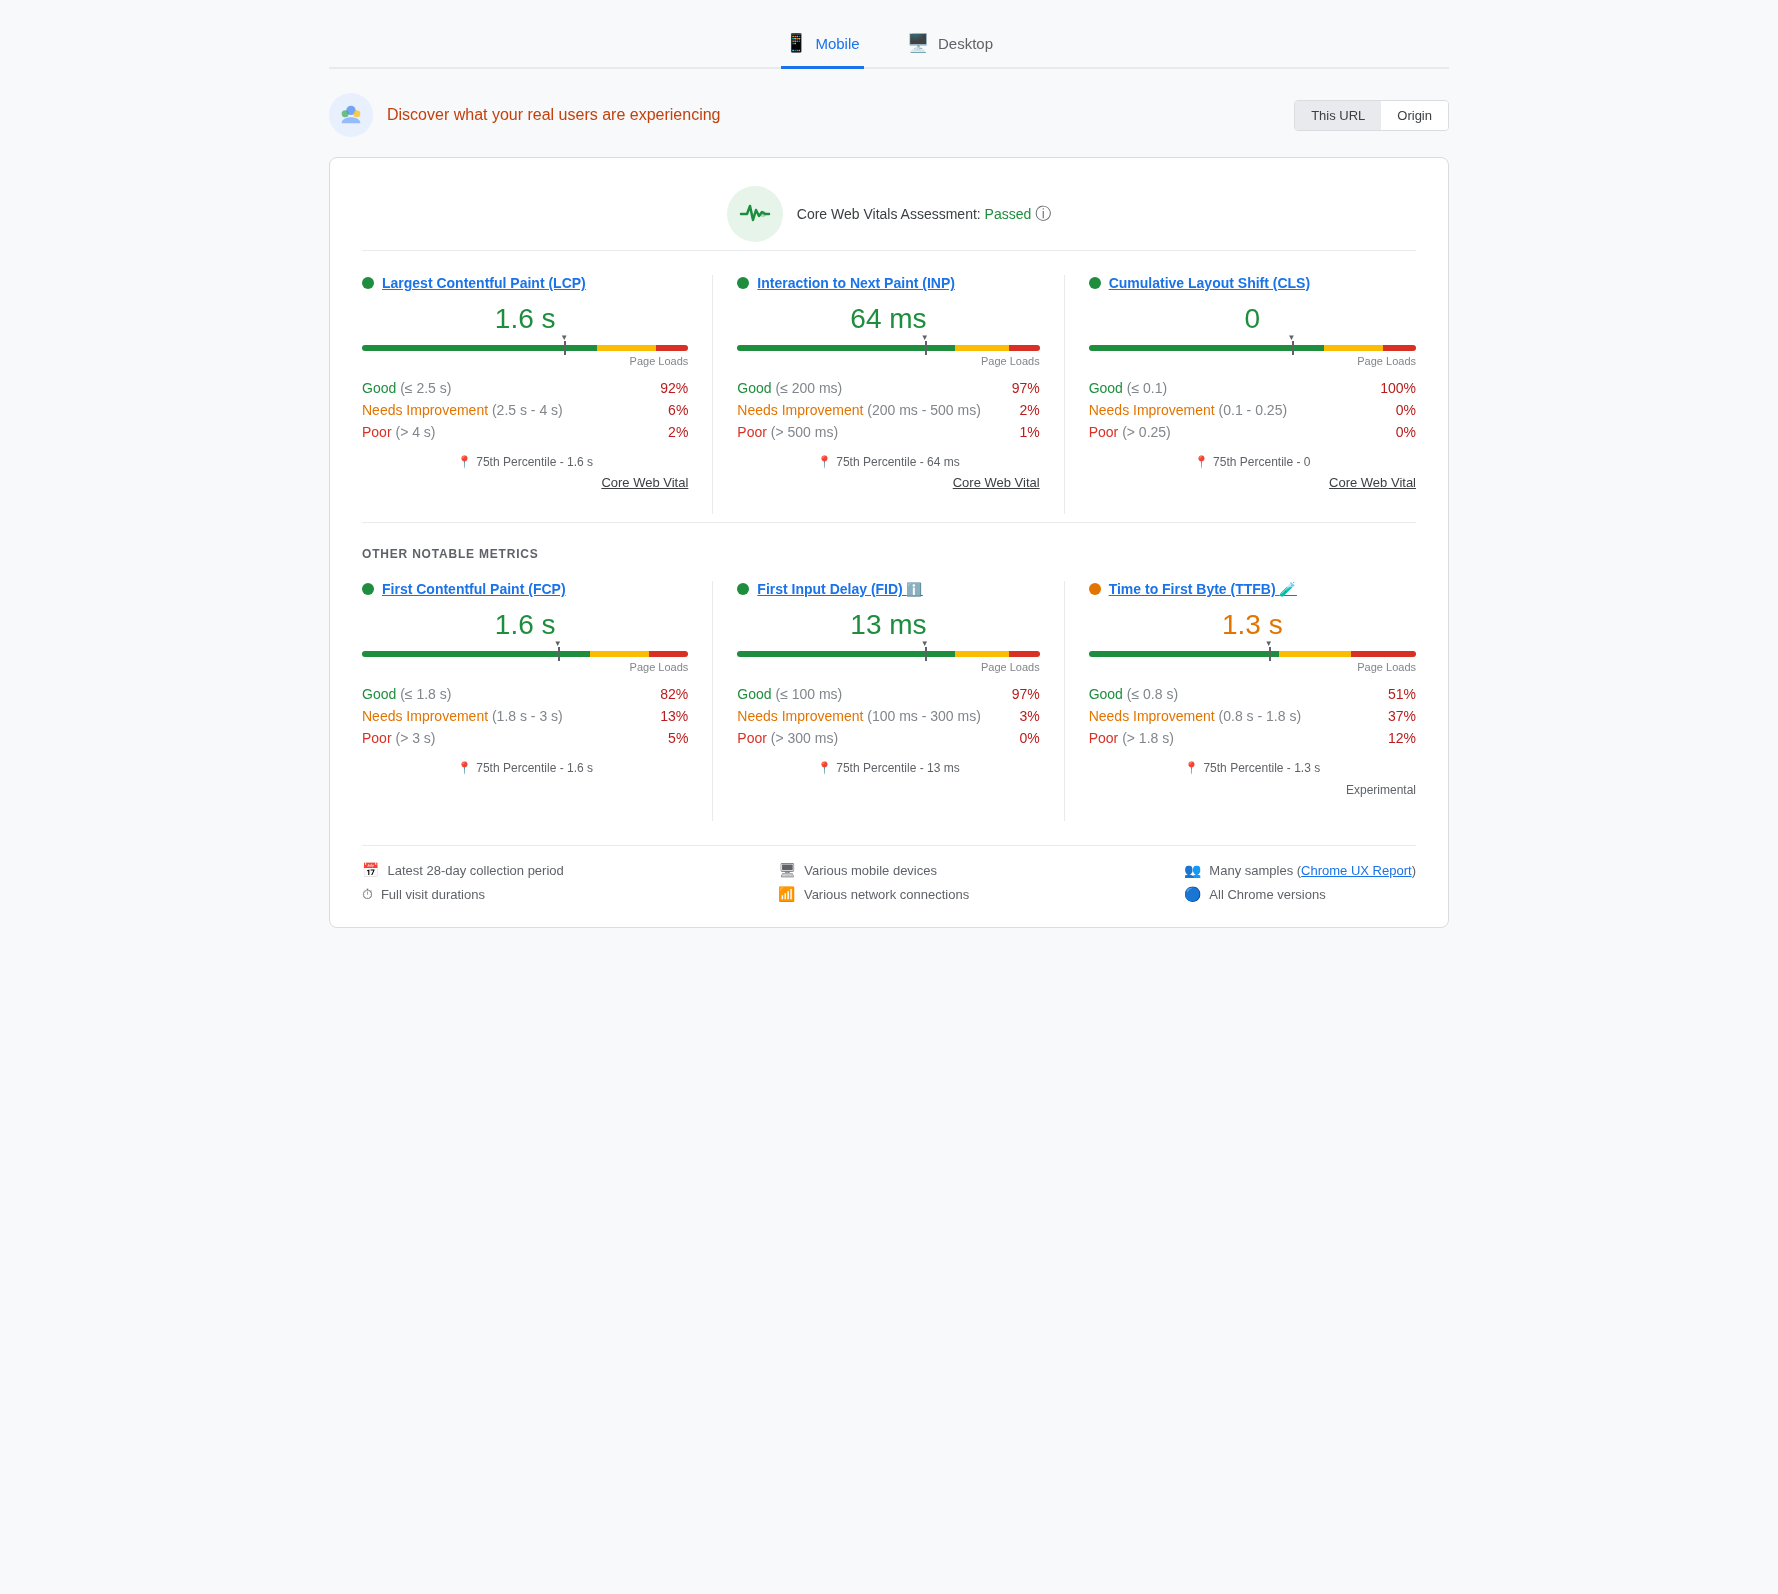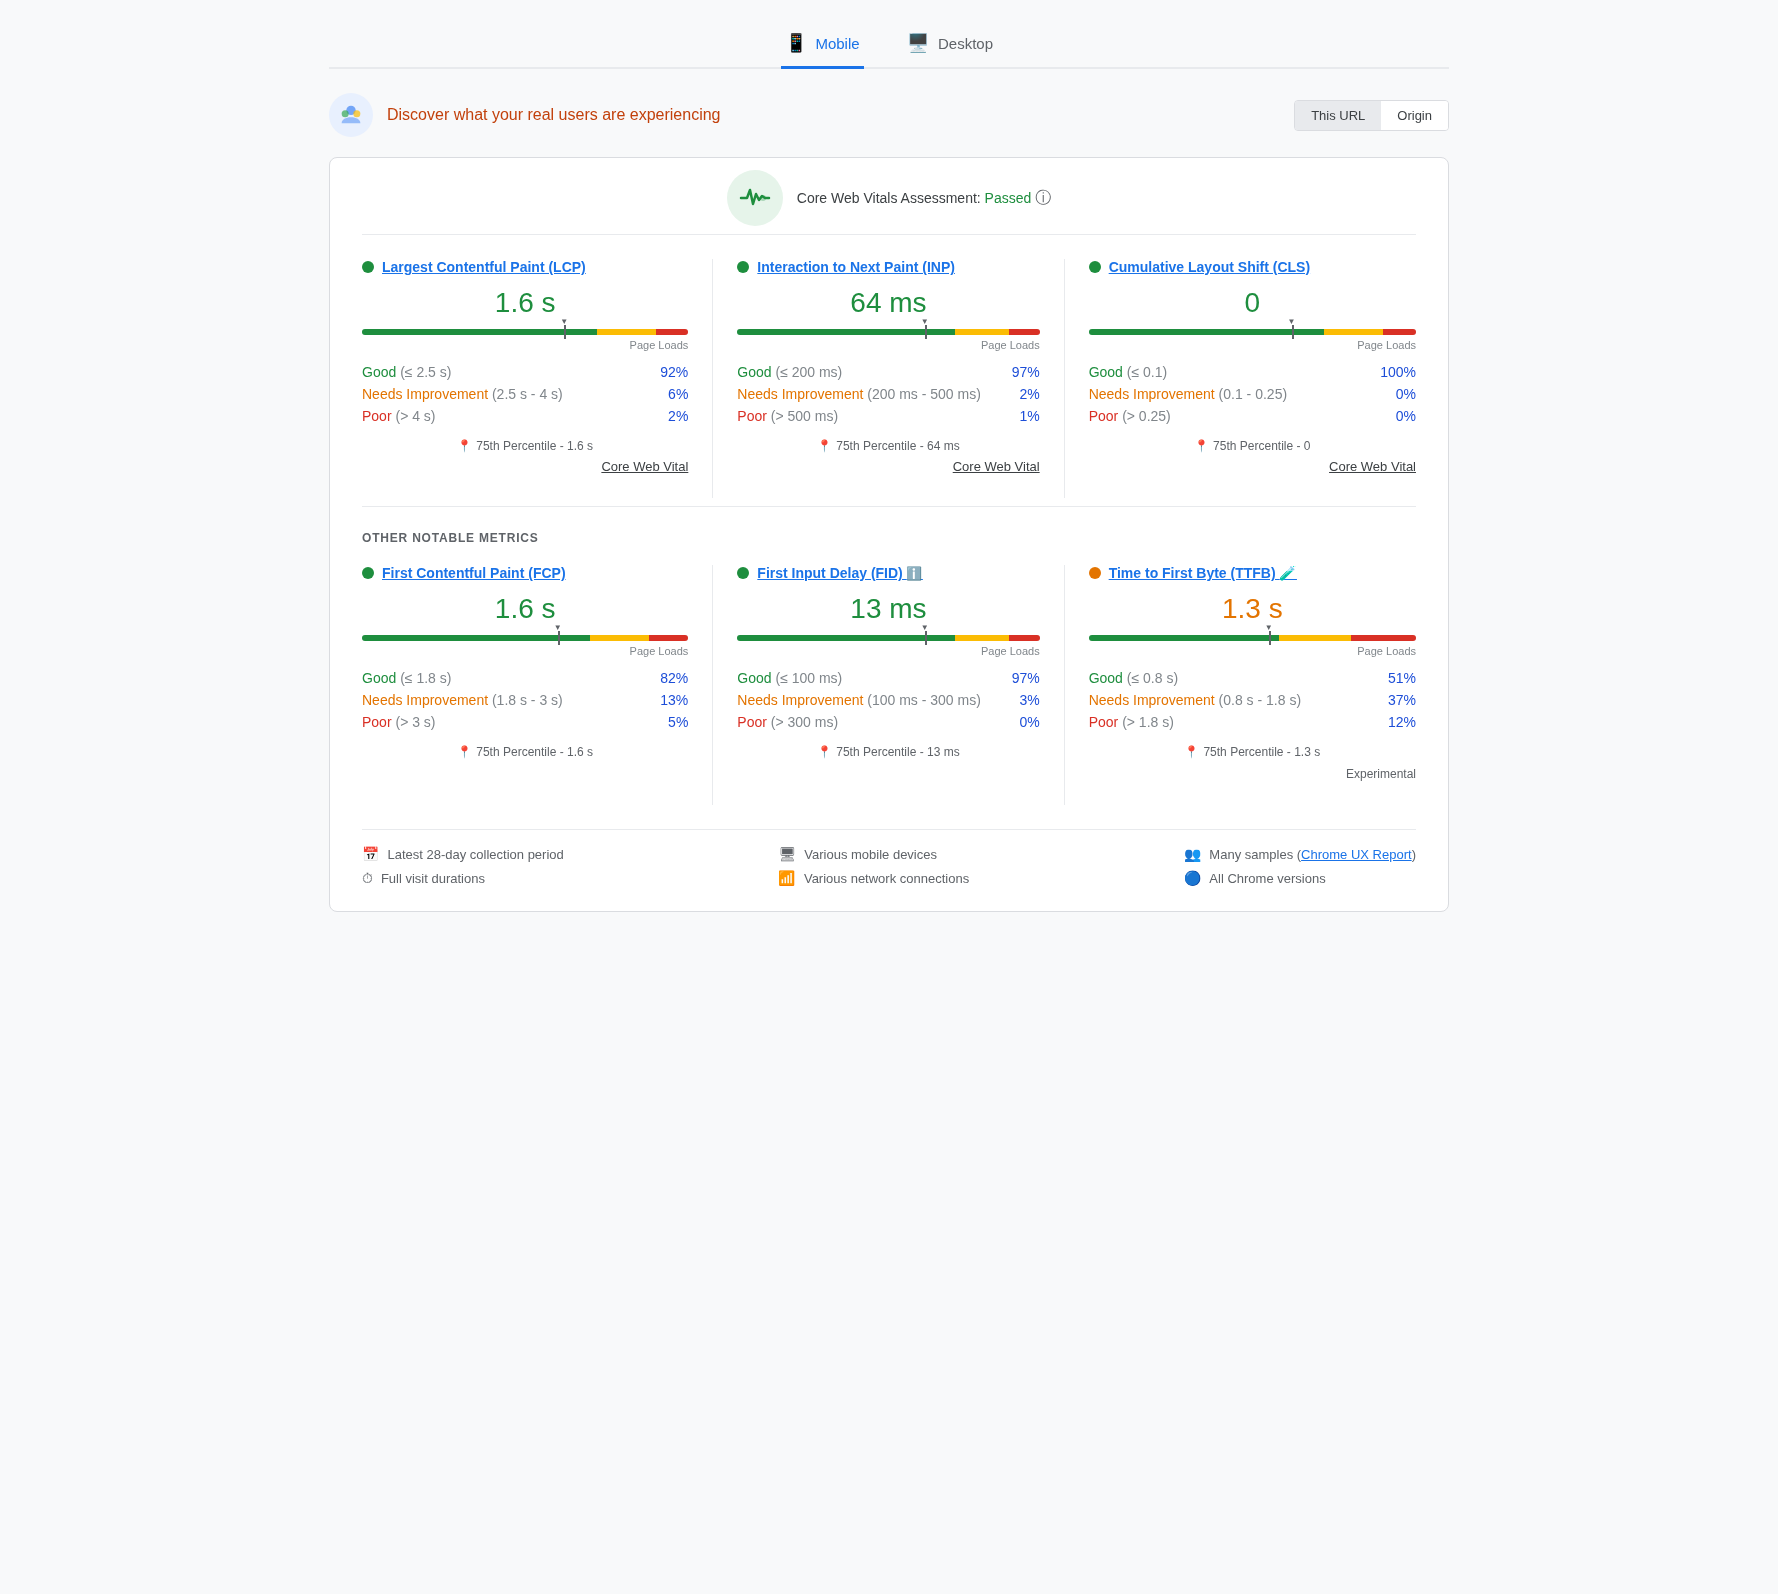--- a/index.html
+++ b/index.html
@@ -17,21 +17,21 @@
     .header-row { display: flex; align-items: center; justify-content: space-between; margin-bottom: 20px; }
     .header-left { display: flex; align-items: center; gap: 14px; }
     .avatar { width: 44px; height: 44px; border-radius: 50%; background: #e8f0fe; display: flex; align-items: center; justify-content: center; flex-shrink: 0; }
     .avatar svg { width: 28px; height: 28px; }
     .header-title { font-size: 16px; font-weight: 400; color: #c2410c; }
     .url-toggle { display: flex; border: 1px solid #dadce0; border-radius: 4px; overflow: hidden; }
     .url-btn { padding: 7px 16px; font-size: 13px; cursor: pointer; background: white; border: none; color: #3c4043; }
     .url-btn.active { background: #e8eaed; font-weight: 500; }
 
     
-    .main-card { background: white; border: 1px solid #dadce0; border-radius: 8px; padding: 12px 32px 24px; }
+    .main-card { background: white; border: 1px solid #dadce0; border-radius: 8px; padding: 28px 32px 24px; }
 
     
     .assessment-header { display: flex; align-items: center; justify-content: center; gap: 14px; margin-bottom: 8px; }
     .pulse-icon { width: 56px; height: 56px; background: #e6f4ea; border-radius: 50%; display: flex; align-items: center; justify-content: center; }
     .assessment-status { color: #1e8e3e; font-weight: 500; }
     .help-icon { color: #5f6368; font-size: 16px; cursor: pointer; }
     .collapse-link { text-align: right; font-size: 13px; color: #5f6368; cursor: pointer; margin-bottom: 20px; }
 
     
     .divider { border: none; border-top: 1px solid #e8eaed; margin: 8px 0 24px; }
@@ -63,21 +63,21 @@
     .page-loads-label { text-align: right; font-size: 11px; color: #80868b; margin-bottom: 10px; }
 
     
     .dist-table { width: 100%; margin-bottom: 12px; }
     .dist-row { display: flex; justify-content: space-between; align-items: center; padding: 3px 0; font-size: 14px; }
     .dist-label { color: #3c4043; }
     .dist-label .good { color: #1e8e3e; font-weight: 500; }
     .dist-label .needs { color: #e37400; font-weight: 500; }
     .dist-label .poor { color: #d93025; font-weight: 500; }
     .dist-label .range { color: #80868b; }
-    .dist-pct { color: #1d4ed8; font-weight: 400; }
+    .dist-pct { color: #b91c1c; font-weight: 400; }
 
     .percentile-row { display: flex; align-items: center; justify-content: center; gap: 4px; font-size: 12px; color: #5f6368; margin-bottom: 6px; }
     .cwv-link { display: block; text-align: right; font-size: 13px; color: #3c4043; text-decoration: underline; cursor: pointer; }
 
     
     .section-label { font-size: 12px; font-weight: 600; color: #5f6368; letter-spacing: 0.8px; text-transform: uppercase; margin: 24px 0 20px; }
 
     
     .footer-row { display: flex; justify-content: space-between; align-items: flex-start; margin-top: 24px; padding-top: 16px; border-top: 1px solid #e8eaed; }
     .footer-col { display: flex; flex-direction: column; gap: 8px; }

